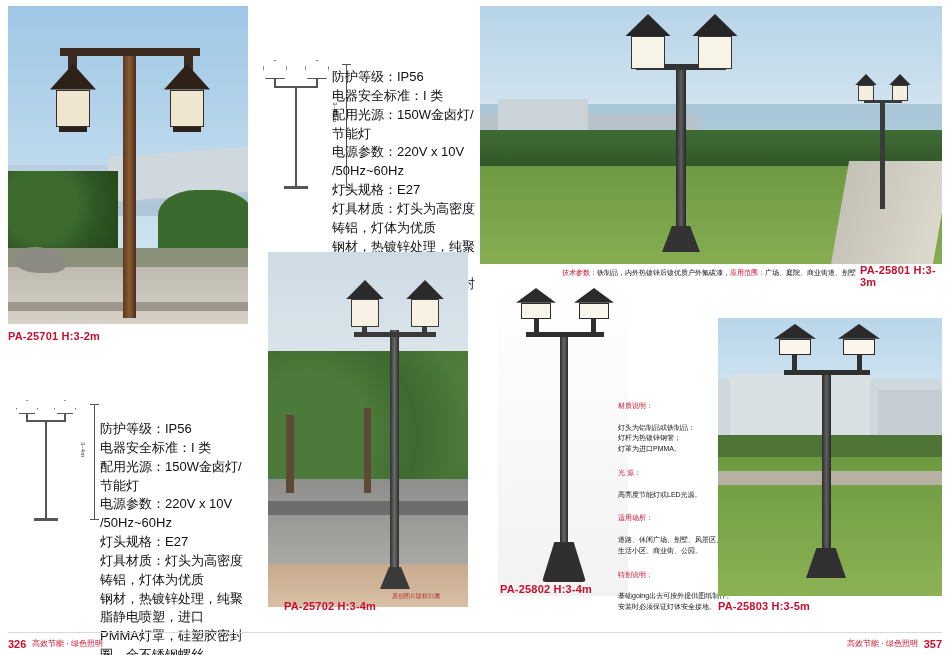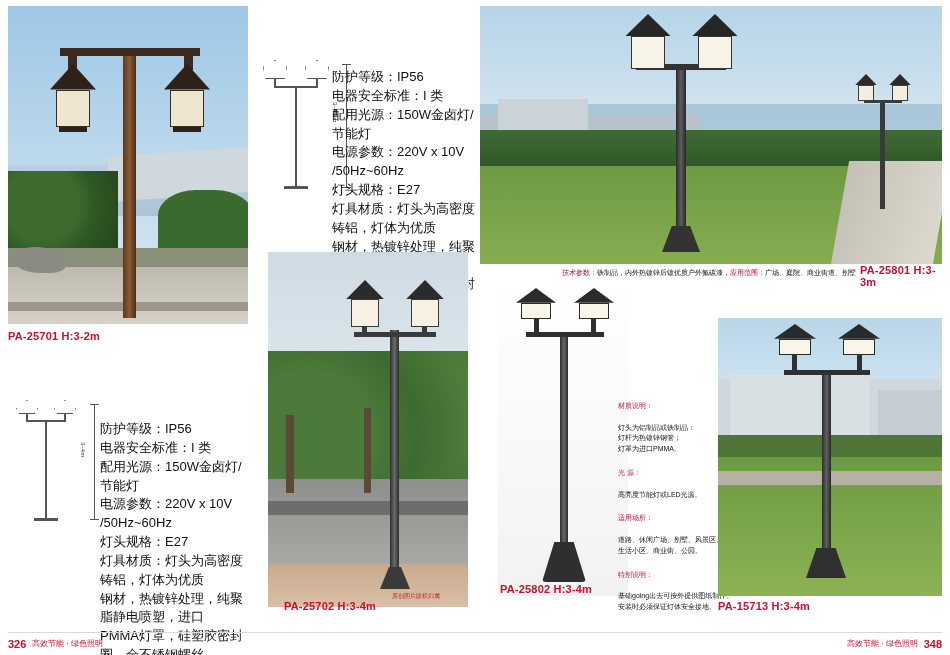--- a/index.html
+++ b/index.html
@@ -296,23 +296,23 @@
     <div class="arm" style="left:139px; top:34px; width:5px; height:20px; background:#303030;"></div>
     <div class="lant" style="left:56px; top:6px; width:42px; height:32px;">
       <div class="roof" style="background:#2a2a2a;height:46%;"></div>
       <div class="glass" style="background:#f9f5e8;border-color:#2a2a2a;height:50%;"></div>
     </div>
     <div class="lant" style="left:120px; top:6px; width:42px; height:32px;">
       <div class="roof" style="background:#2a2a2a;height:46%;"></div>
       <div class="glass" style="background:#f9f5e8;border-color:#2a2a2a;height:50%;"></div>
     </div>
   </div>
-  <div class="caption" style="left:718px; top:600px;">PA-15713 H:3-4m</div>
+  <div class="caption" style="left:718px; top:600px;">PA-25803 H:3-5m</div>
 
   <div class="footer">
     <div class="footline"></div>
     <div class="pagenum" style="left:8px;">326</div>
     <div class="footbrand" style="left:32px;">高效节能 · 绿色照明</div>
     <div class="footbrand" style="right:32px;">高效节能 · 绿色照明</div>
-    <div class="pagenum" style="right:8px;">348</div>
+    <div class="pagenum" style="right:8px;">357</div>
   </div>
 
 </div>
 
 </body></html>

